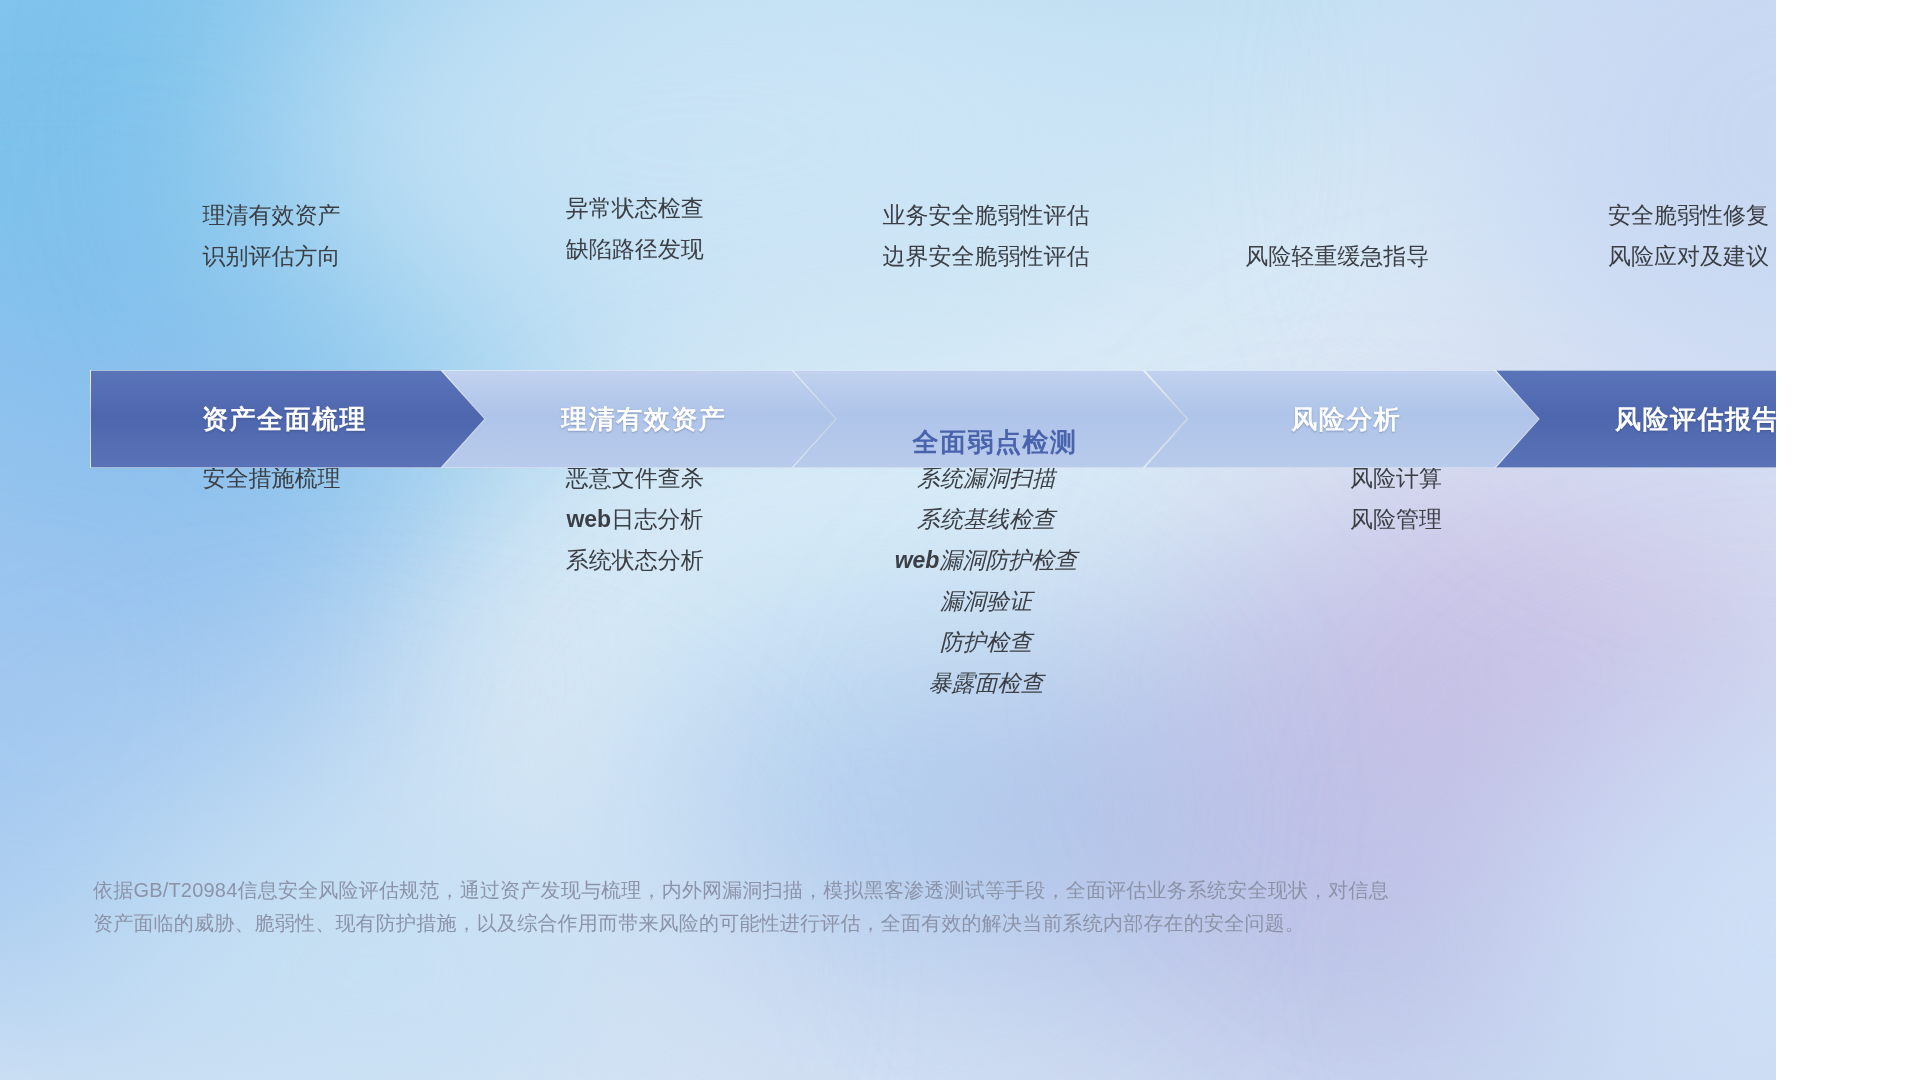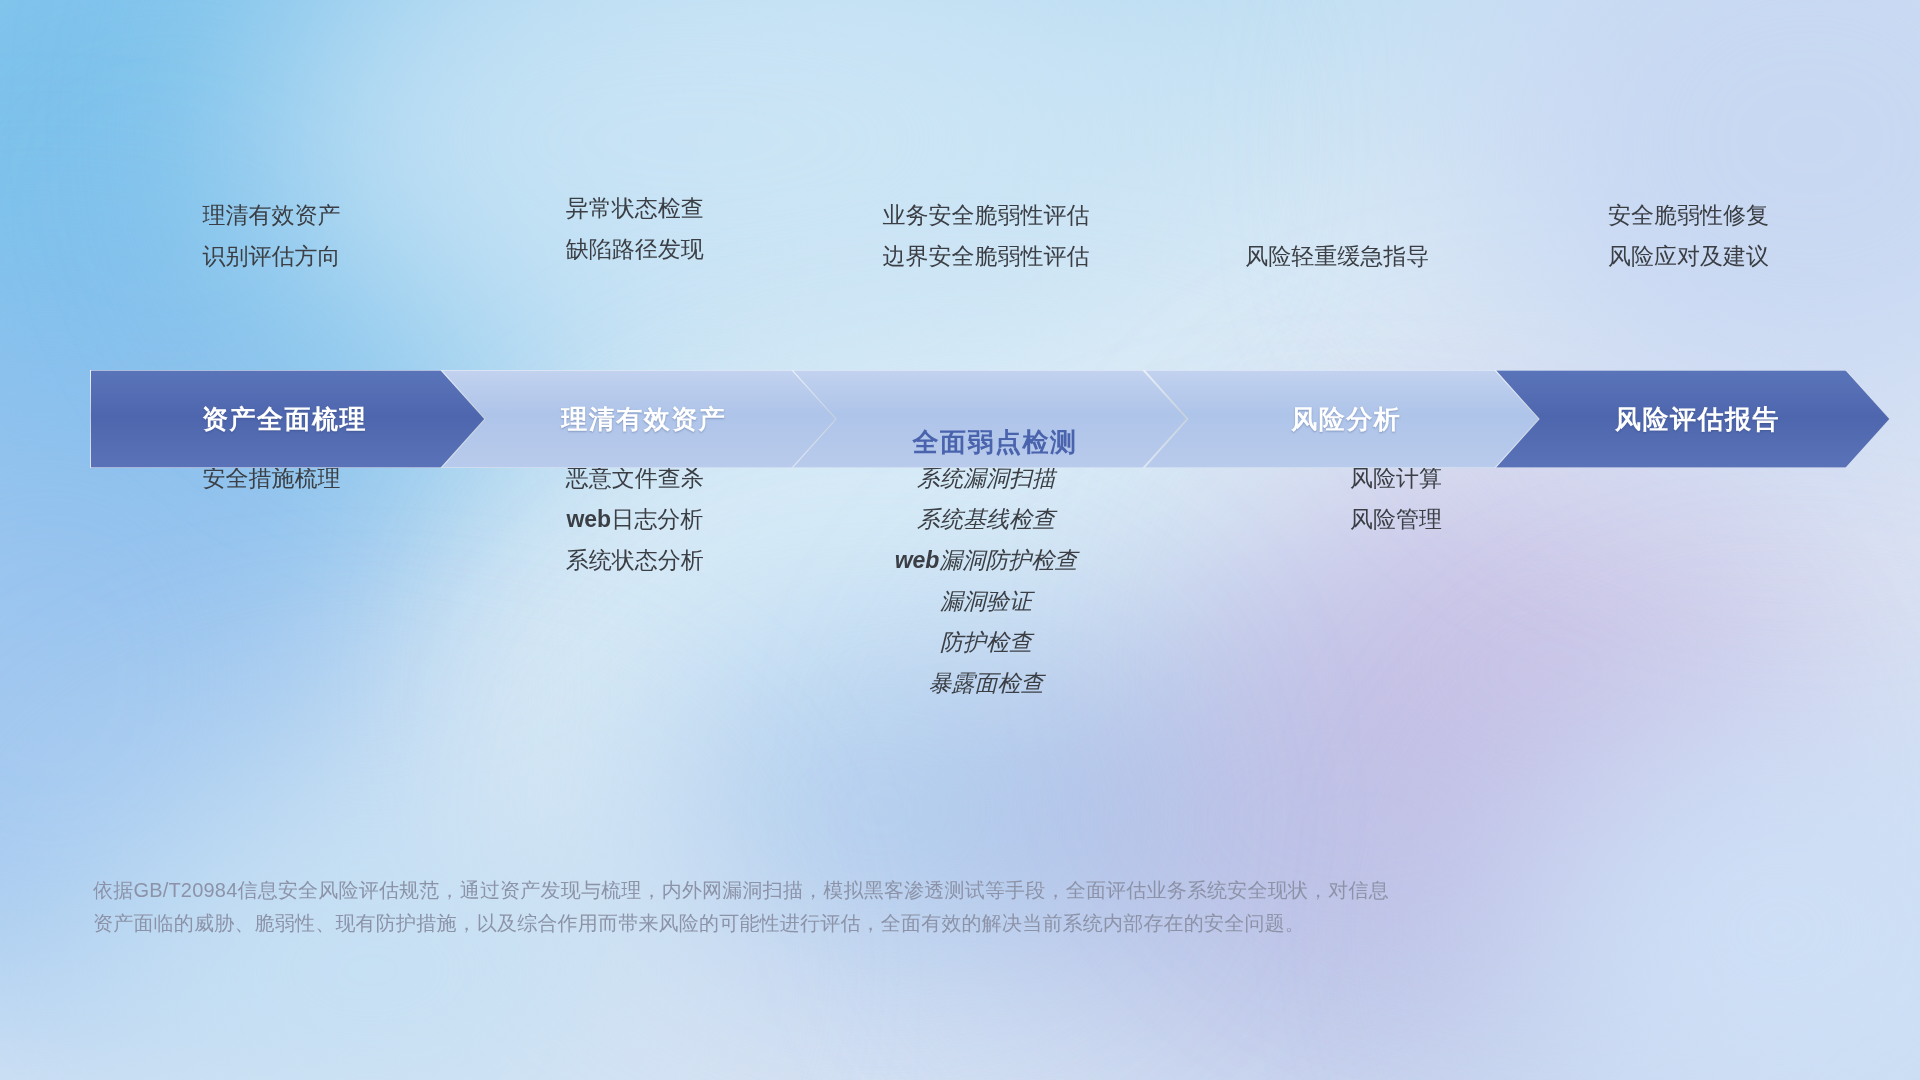--- a/index.html
+++ b/index.html
@@ -6,21 +6,21 @@
 
   html, body {
     width: 1920px;
     height: 1080px;
     overflow: hidden;
     font-family: "Liberation Sans", "DejaVu Sans", sans-serif;
   }
 
   #stage {
     position: relative;
-    width: 1920px;
+    width: 1776px;
     height: 1080px;
     background: #cfe2f2;
     overflow: hidden;
   }
 
   
   .bg-layer { position: absolute; inset: 0; }
 
   .bg-base {
     background:

